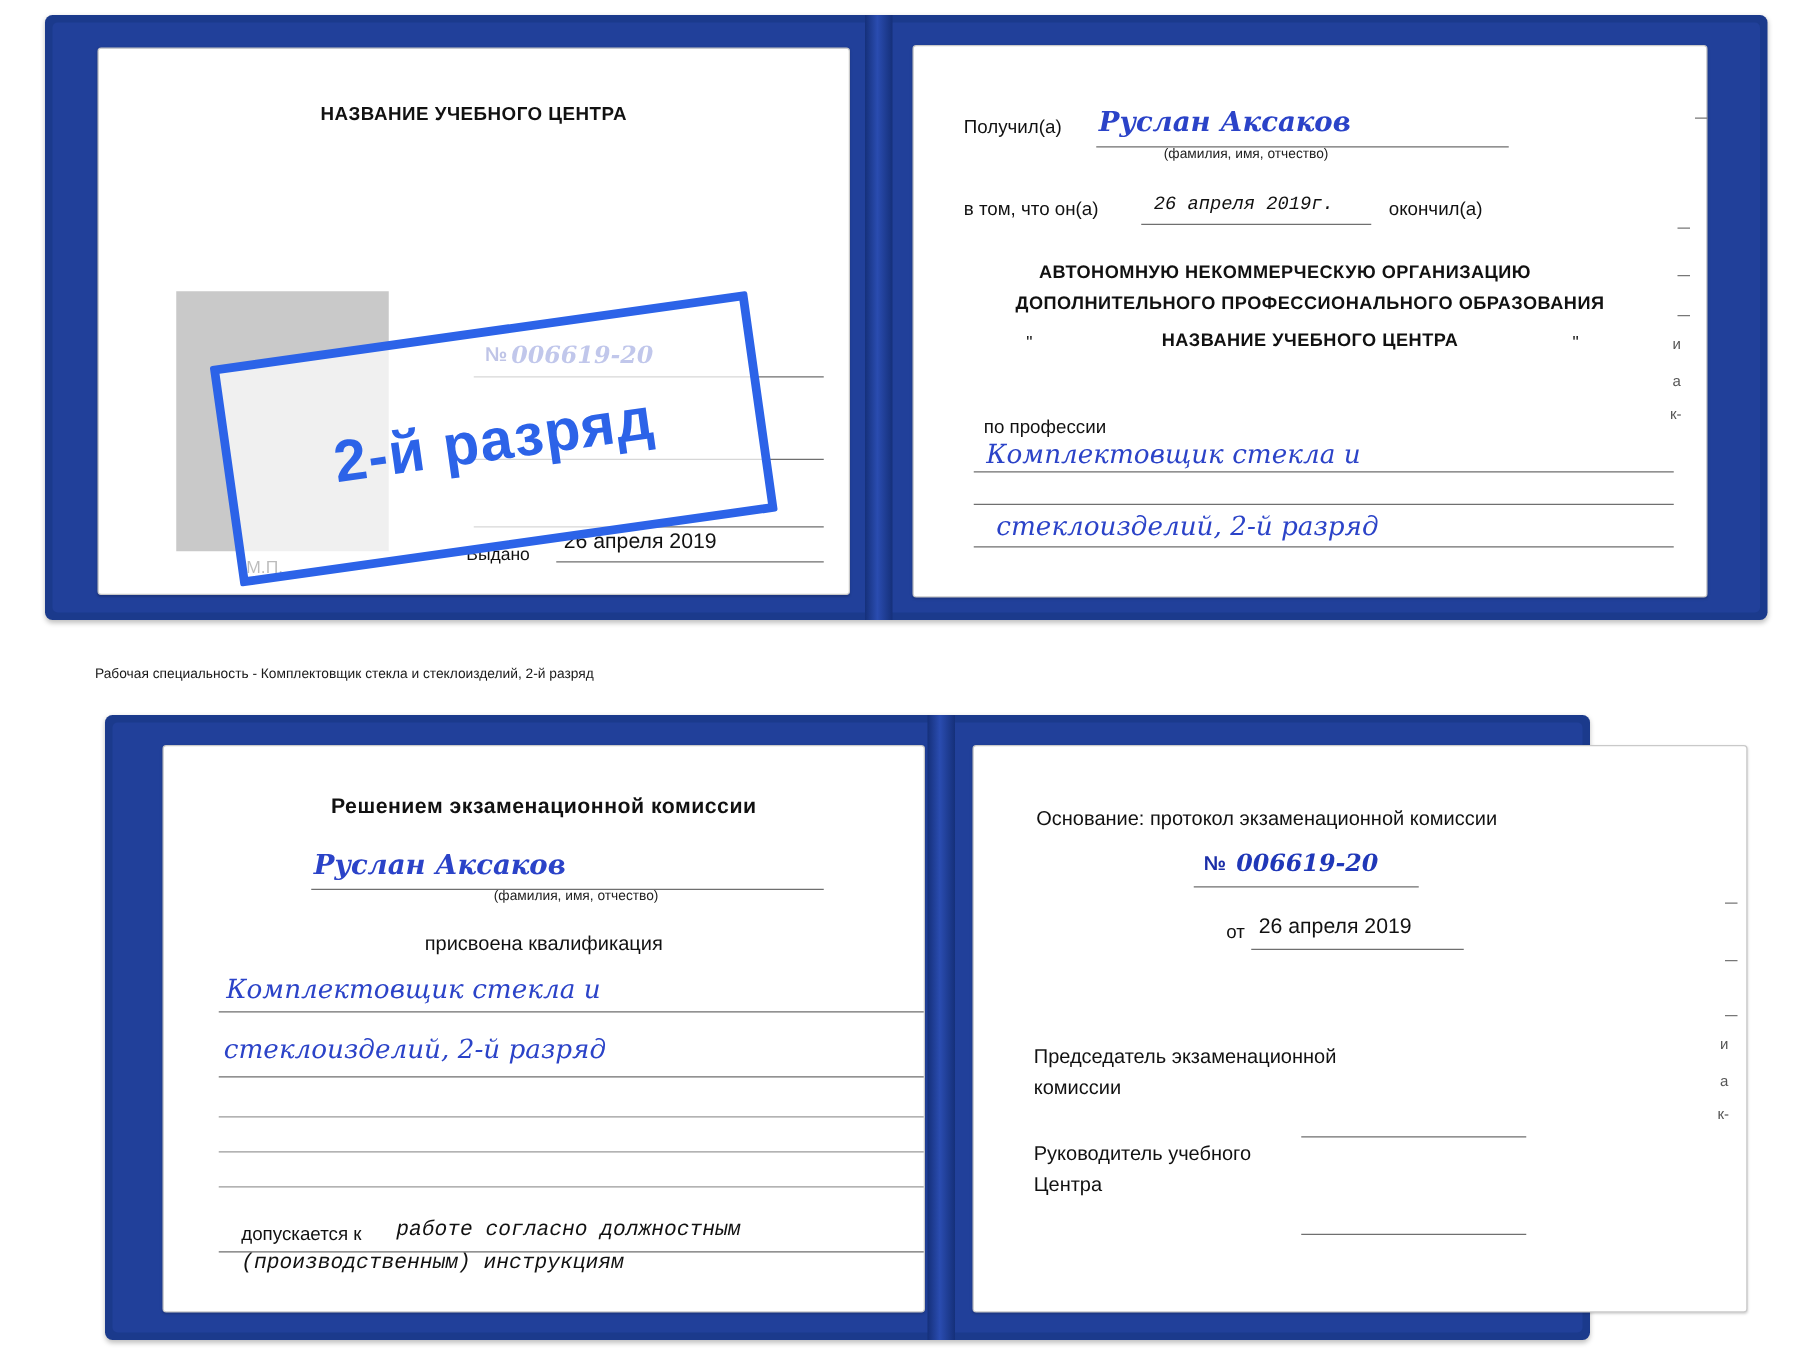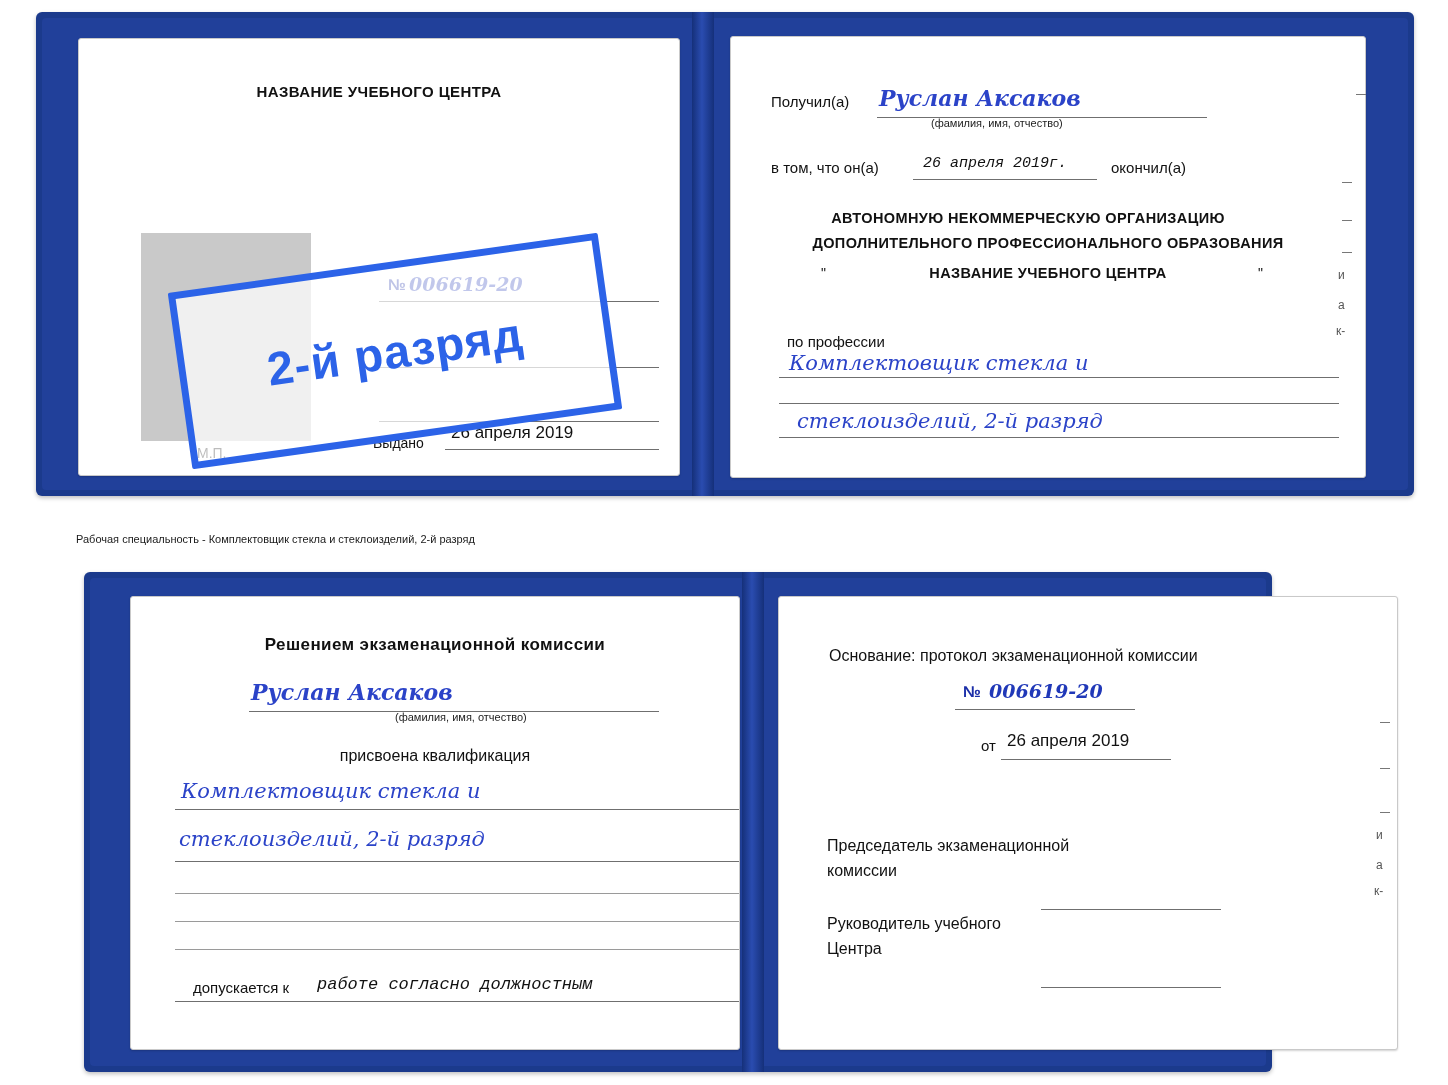--- a/index.html
+++ b/index.html
@@ -220,20 +220,21 @@
     <div class="hand-blue" style="position:absolute; left:48px; top:230px; font-size:21px;">стеклоизделий, 2-й разряд</div>
     <div class="rule" style="left:44px; top:264px; width:570px;"></div>
 
     <div class="rule light" style="left:44px; top:296px; width:570px;"></div>
     <div class="rule light" style="left:44px; top:324px; width:570px;"></div>
     <div class="rule light" style="left:44px; top:352px; width:570px;"></div>
 
     <div class="lbl" style="position:absolute; left:62px; top:382px; font-size:15px;">допускается к</div>
     <div class="ital" style="position:absolute; left:186px; top:378px; font-size:17px;">работе согласно должностным</div>
     <div class="rule" style="left:44px; top:404px; width:570px;"></div>
+    <div class="ital" style="position:absolute; left:62px; top:404px; font-size:17px;">(производственным) инструкциям</div>
   </div>
 
   <div class="page" style="left:694px; top:24px; width:618px; height:452px;">
 
     <div class="lbl" style="position:absolute; left:50px; top:50px; font-size:16px;">Основание: протокол экзаменационной комиссии</div>
 
     <div style="position:absolute; left:184px; top:86px; font-size:16px; font-weight:bold; color:#1b2ea8;">№</div>
     <div class="hand" style="position:absolute; left:210px; top:83px; font-size:19px; font-weight:bold;">006619-20</div>
     <div class="rule" style="left:176px; top:112px; width:180px;"></div>
 

